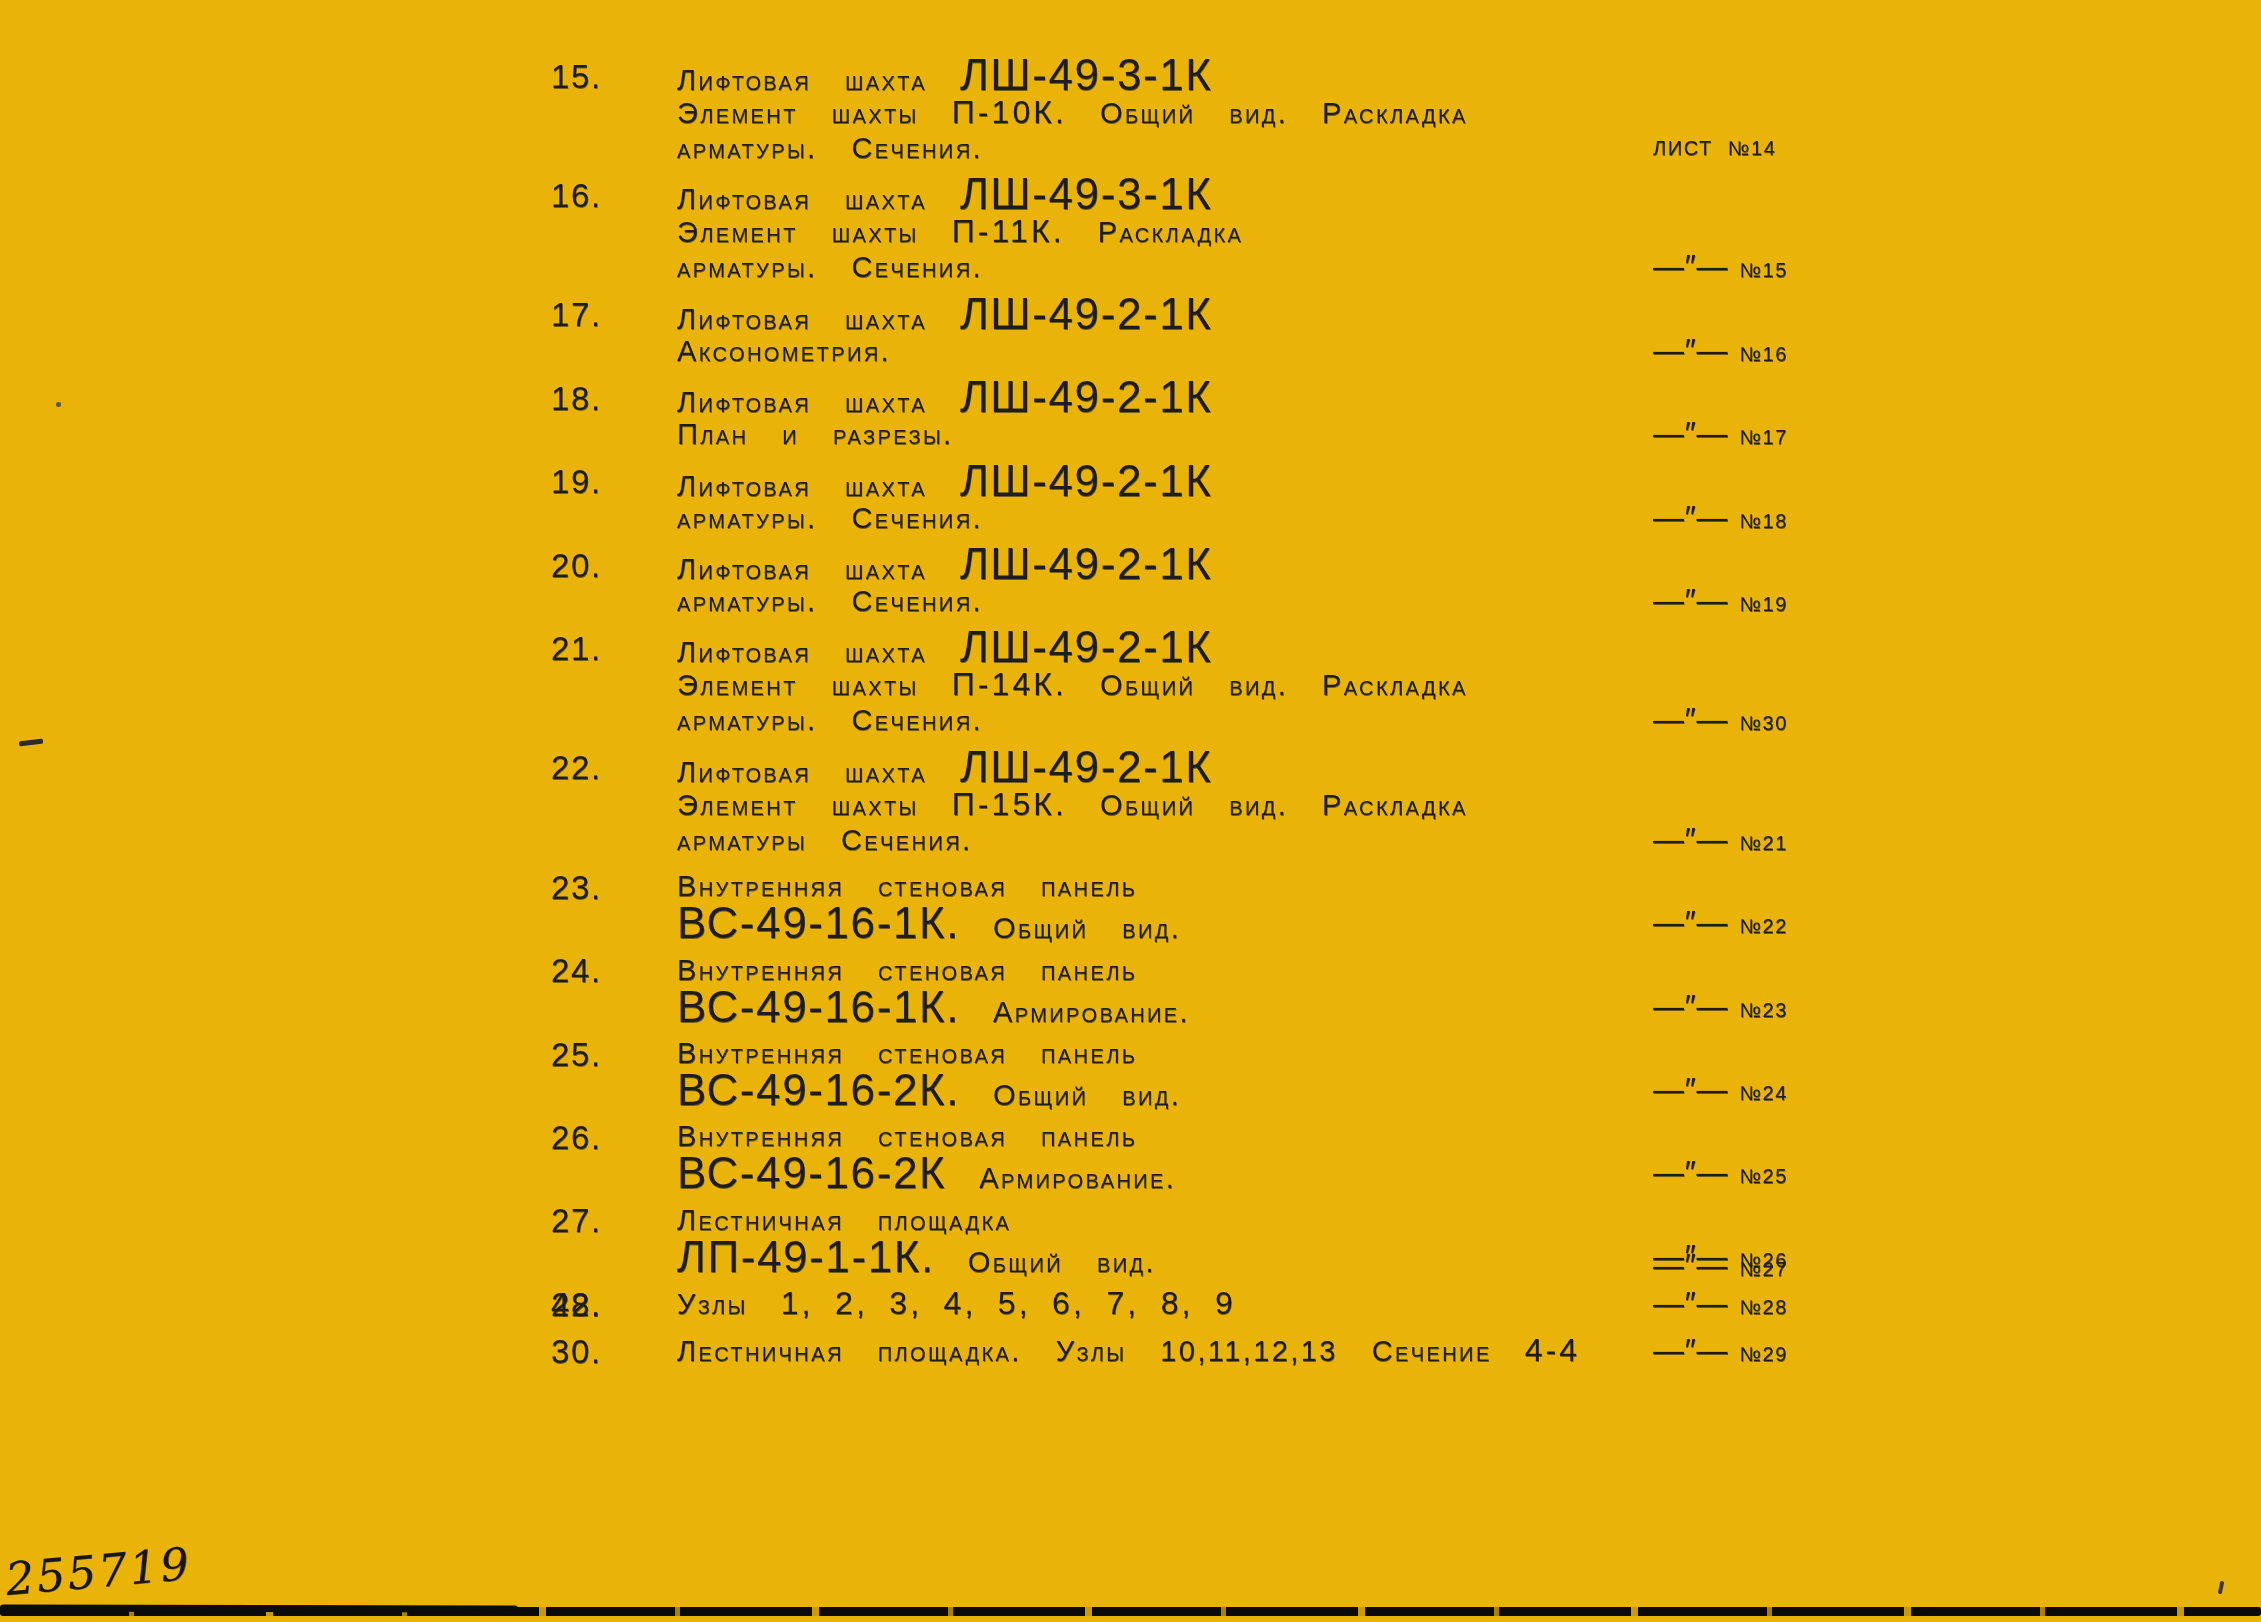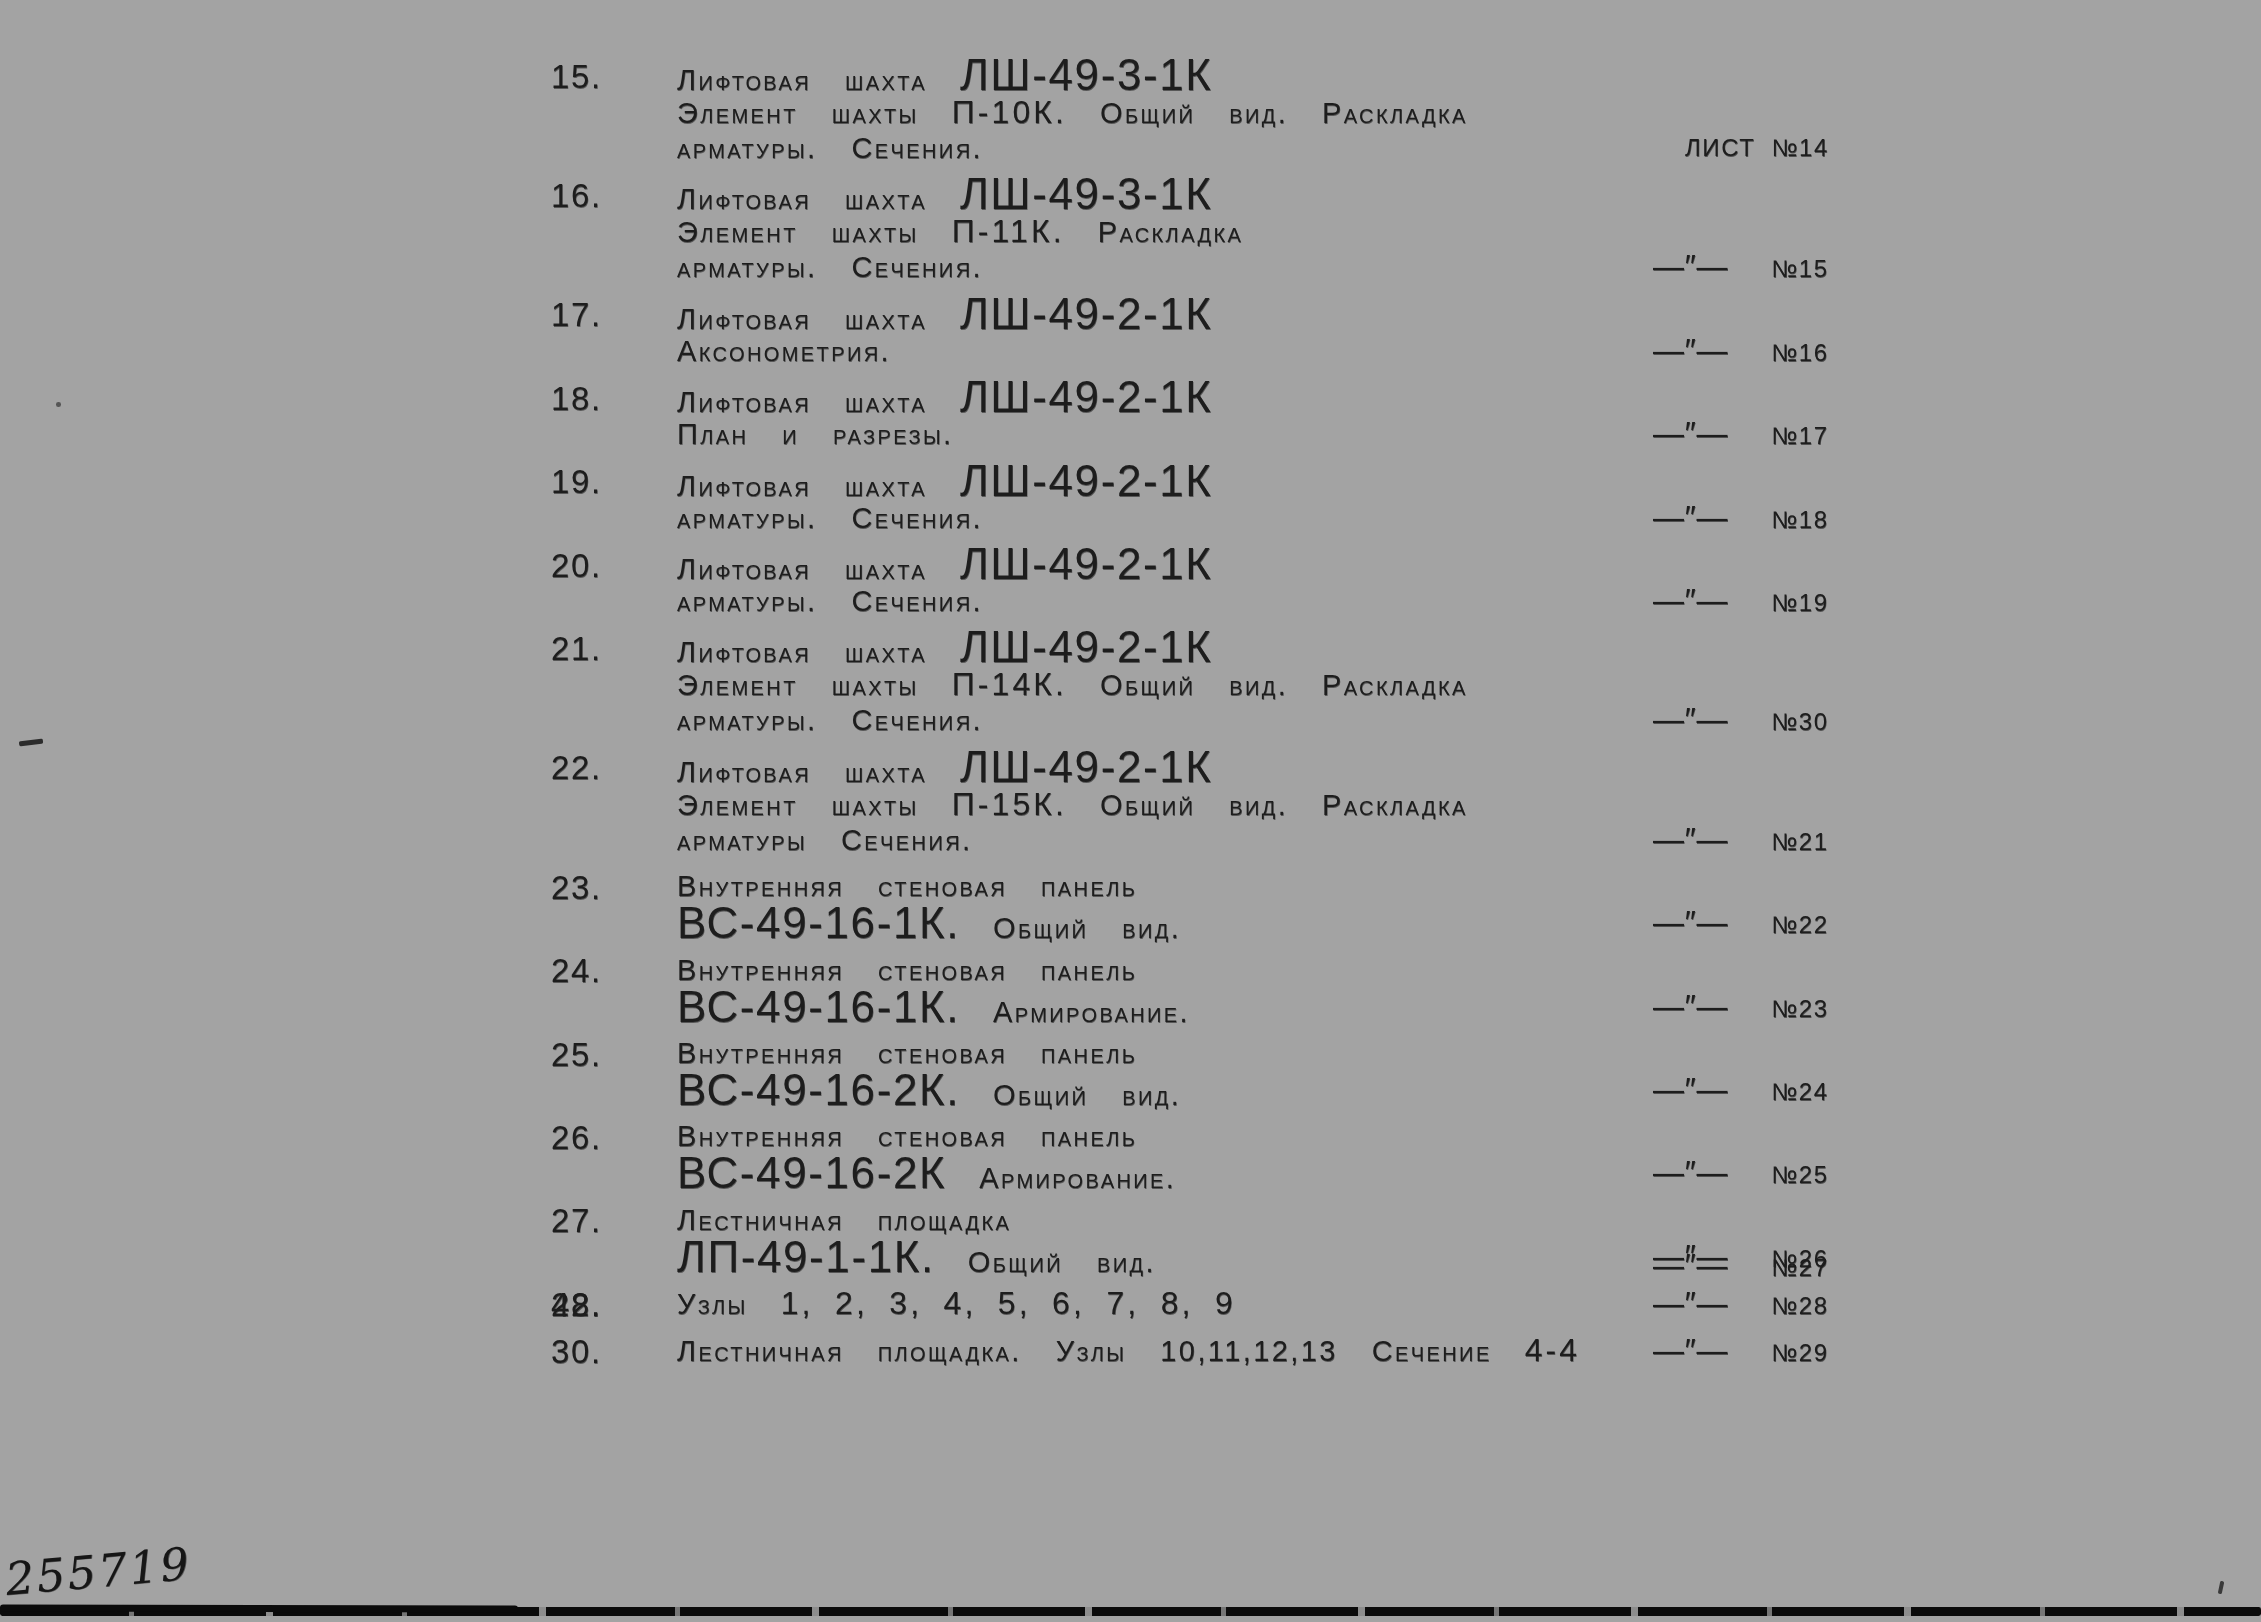--- a/index.html
+++ b/index.html
@@ -2,21 +2,21 @@
 <html style="font-size:12.5px"><head>
 <meta charset="utf-8">
 <style>
   html,body { margin:0; padding:0; }
   body {
     width:2261px; height:1623px; overflow:hidden;
     background:#fbfbf8;
     font-family:"Liberation Sans", sans-serif;
     color:#1d1d1d;
   }
-  .page { position:relative; width:2261px; height:1623px; background:#a3a3a3; }
+  .page { position:relative; width:2261px; height:1623px; background:#eab308; }
 
   
   .toc { position:absolute; top:56px; left:0; right:0; }
   .item { position:relative; margin-bottom:9.4px; }
   .num {
     position:absolute; left:551px; top:1.6px;
     font-size:33px; letter-spacing:1.6px;
     text-shadow:0.5px 0.5px 0.5px rgba(25,25,25,.55);
   }
   .lines { margin-left:677px; }
@@ -27,21 +27,21 @@
   .sm { font-size:29px; font-variant:small-caps; letter-spacing:2.4px; word-spacing:23.5px; }
   .md { font-size:32px; letter-spacing:3.1px; word-spacing:9.4px; }
   .lg { font-size:44px; letter-spacing:1.6px; }
 
   
   .sheet {
     position:absolute; left:1653px; bottom:0; height:36px; line-height:36px;
     white-space:nowrap; text-shadow:0.5px 0.5px 0.5px rgba(25,25,25,.6);
   }
   .ditto { font-size:31px; letter-spacing:0.8px; margin-right:11px; }
-  .sheet-label { font-size:24px; font-variant:small-caps; letter-spacing:1.6px; word-spacing:7.8px;margin-left:32px; }
+  .sheet-label { font-size:20px; font-variant:small-caps; letter-spacing:1.6px; word-spacing:7.8px; }
 
   
   .footer-num {
     position:absolute; left:7.8px; top:1553px;
     font-family:"DejaVu Serif", serif; font-style:italic;
     font-size:45px; letter-spacing:2.4px; color:#161616;
     transform:rotate(-5deg); transform-origin:left bottom;
     text-shadow:0.5px 0.5px 0.6px rgba(20,20,20,.5);
   }
 

